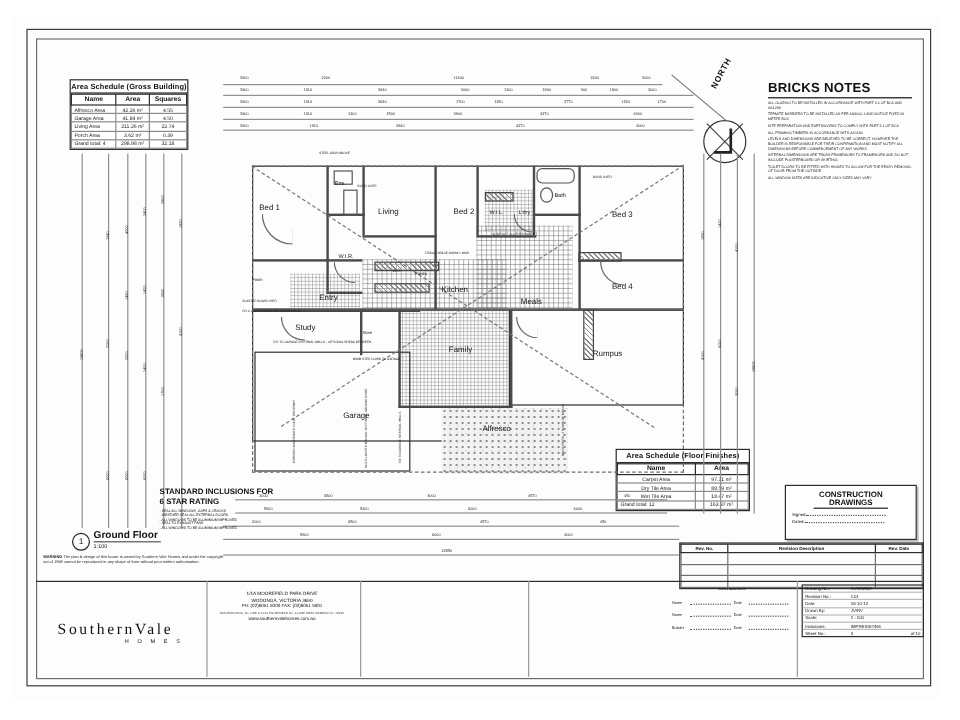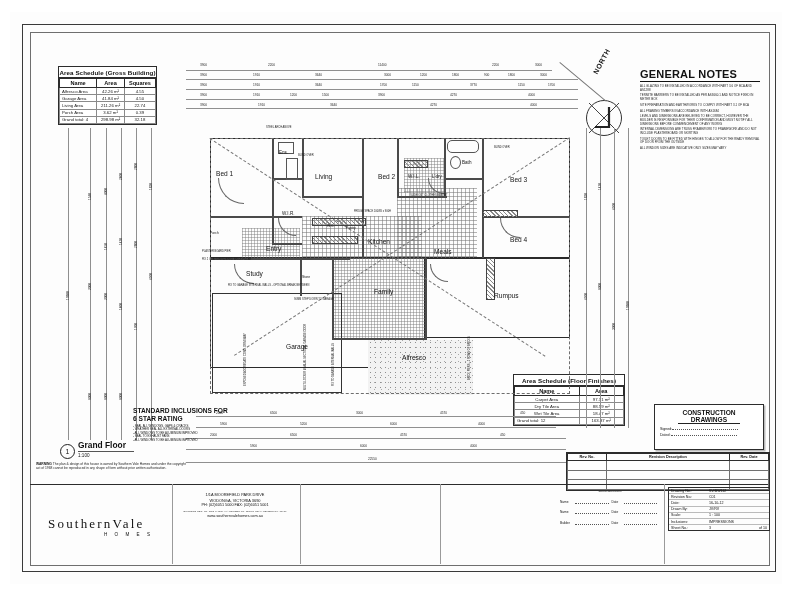--- a/index.html
+++ b/index.html
@@ -175,21 +175,21 @@
       </tr>
       <tr class="tot">
         <td class="l">Grand total: 12</td>
         <td>163.37 m²</td>
       </tr>
     </tbody>
       </table>
   </div>
 
   <div id="notes">
-    <div class="nt">GENERAL NOTES</div>
+    <div class="nt">BRICKS NOTES</div>
     <div class="nl">
       <p>ALL GLAZING TO BE INSTALLED IN ACCORDANCE WITH PART 3.6 OF BCA AND AS1288</p>
       <p>TERMITE BARRIERS TO BE INSTALLED AS PER AS3660.1 AND NOTICE FIXED IN METER BOX</p>
       <p>SITE PREPARATION AND EARTHWORKS TO COMPLY WITH PART 3.1 OF BCA</p>
       <p>ALL FRAMING TIMBERS IN ACCORDANCE WITH AS1684</p>
       <p>LEVELS AND DIMENSIONS ARE BELIEVED TO BE CORRECT, HOWEVER THE BUILDER IS RESPONSIBLE FOR THEIR CONFIRMATION AND MUST NOTIFY ALL DIMENSIONS BEFORE COMMENCEMENT OF ANY WORKS</p>
       <p>INTERNAL DIMENSIONS ARE TRUSS FRAMEWORK TO FRAMEWORK AND DO NOT INCLUDE PLASTERBOARD OR SKIRTING</p>
       <p>TOILET DOORS TO BE FITTED WITH HINGES TO ALLOW FOR THE READY REMOVAL OF DOOR FROM THE OUTSIDE</p>
       <p>ALL WINDOW SIZES ARE INDICATIVE ONLY SIZES MAY VARY</p>
     </div>
@@ -413,21 +413,21 @@
     <div class="b">
       <p>- SEAL ALL WINDOWS, GAPS &amp; CRACKS</p>
       <p>- WEATHER SEAL ALL EXTERNAL DOORS</p>
       <p>- ALL WINDOWS TO BE ALUMINIUM IMPROVED</p>
       <p>- SEAL TO EXHAUST FANS</p>
       <p>- ALL WINDOWS TO BE ALUMINIUM IMPROVED</p>
     </div>
   </div>
 
   <div id="gfc">1</div>
-  <div id="gft">Grand Floor</div>
+  <div id="gft">Ground Floor</div>
   <div id="gfs">1:100</div>
 
   <div id="warn">
     <b>WARNING</b><span> The plan &amp; design of this house is owned by Southern Vale Homes and under the copyright act of 1968 cannot be reproduced in any shape of form without prior written authorisation.</span>
   </div>
 
   <div id="cons">
     <div class="t1">CONSTRUCTION</div>
     <div class="t2">DRAWINGS</div>
     <div class="sg"><span style="border:none;width:auto;">Signed:</span><span></span></div>

